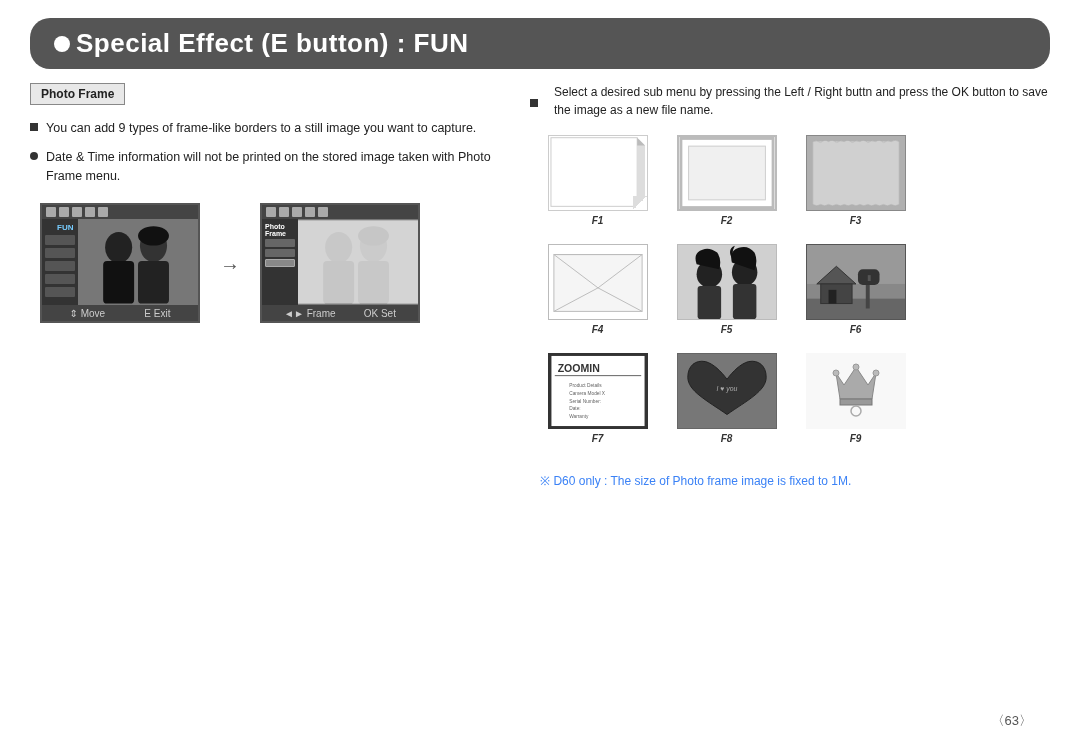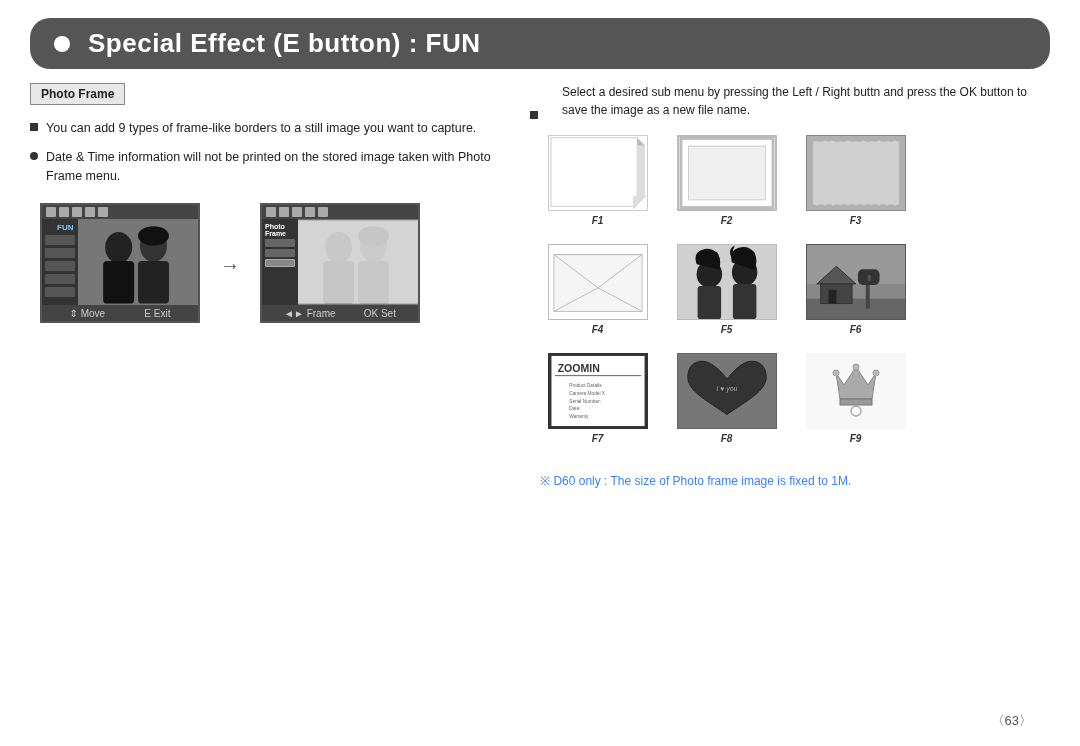--- a/index.html
+++ b/index.html
@@ -15,21 +15,21 @@
     }
 
     
     .header {
       background: #555;
       border-radius: 20px;
       margin: 18px 30px 0 30px;
       padding: 10px 24px;
       display: flex;
       align-items: center;
-      gap: 18px;
+      gap: 6px;
     }
     .header-dot {
       width: 16px; height: 16px;
       background: #fff;
       border-radius: 50%;
       flex-shrink: 0;
     }
     .header-title {
       color: #fff;
       font-size: 26px;
@@ -139,22 +139,22 @@
     .right-col {
       flex: 1;
       padding-left: 10px;
     }
 
     .right-instructions {
       font-size: 12px;
       line-height: 1.5;
       margin-bottom: 16px;
       display: flex;
-      align-items: flex-end;
-      gap: 16px;
+      align-items: center;
+      gap: 8px;
     }
 
     
     .frame-grid {
       display: grid;
       grid-template-columns: repeat(3, 115px);
       grid-template-rows: repeat(3, 105px);
       gap: 4px 14px;
       margin-left: 10px;
     }

